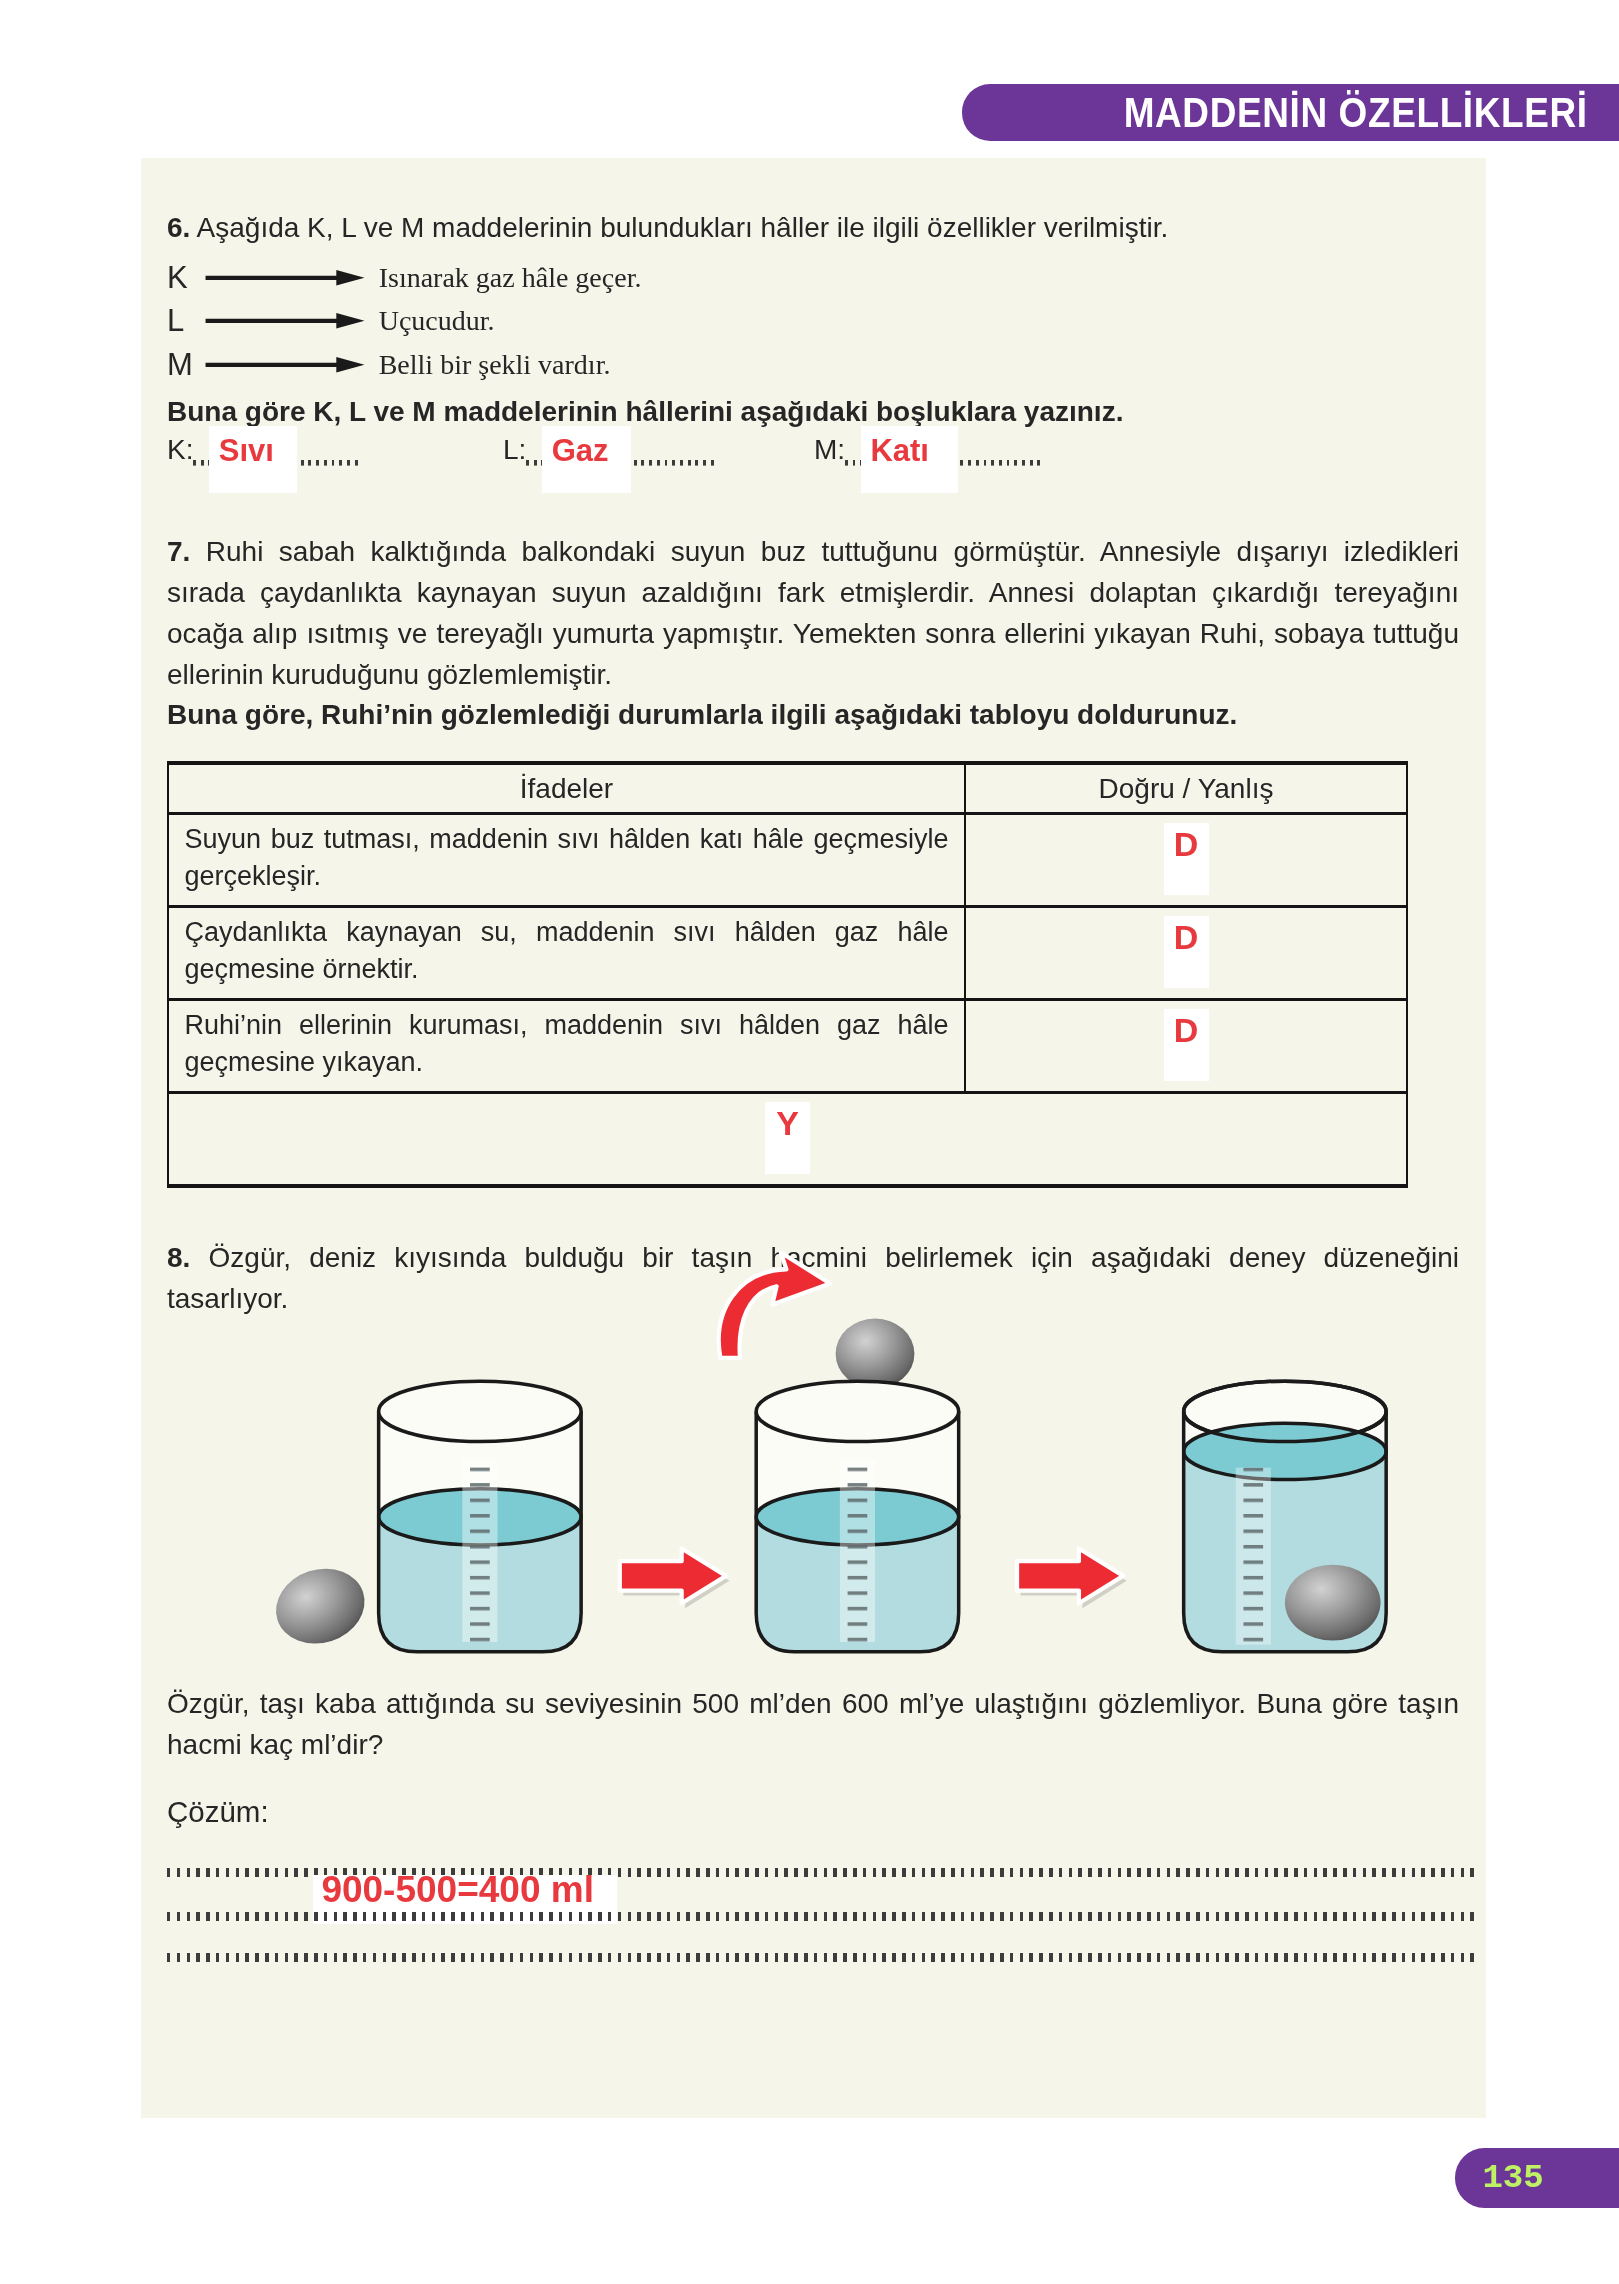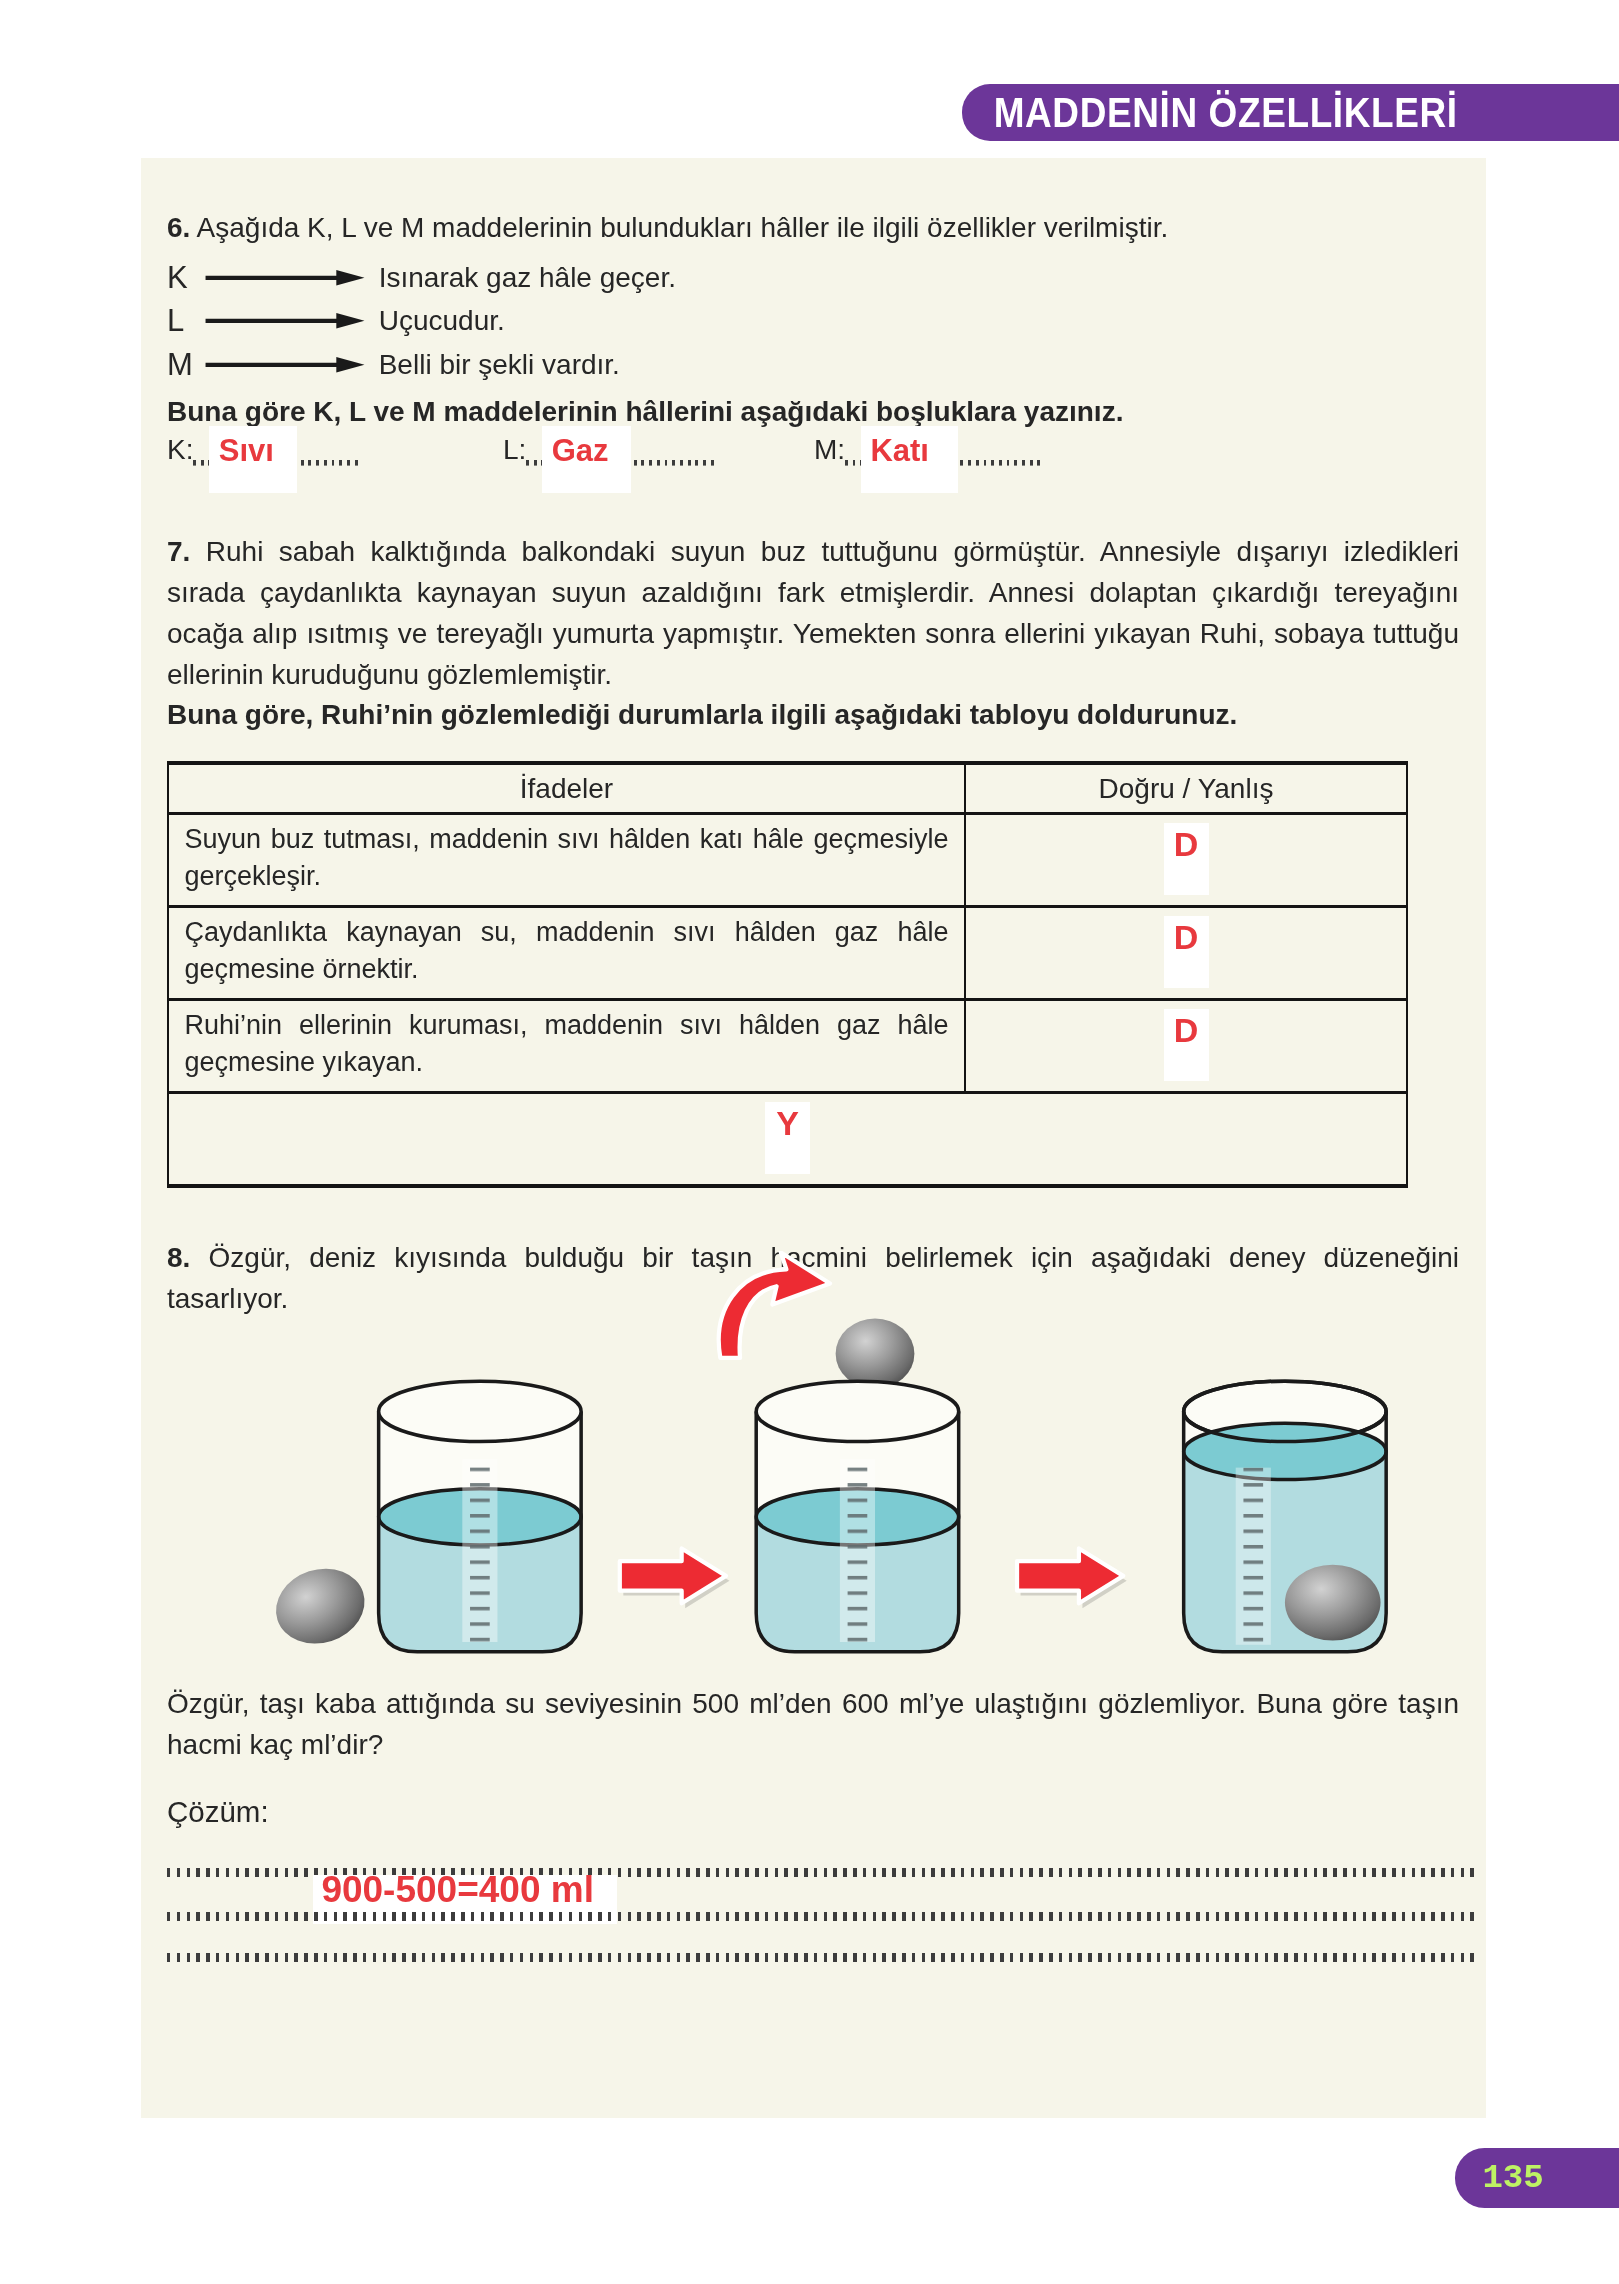--- a/index.html
+++ b/index.html
@@ -6,35 +6,35 @@
     --purple:#6C3699; --red-text:#E8393E; --red-arrow:#ED2B33;
     --beige:#F6F5E9; --ink:#262626; --border:#141414;
     --water-light:#B2DCE0; --water-dark:#7CCBD2;
   }
   html,body{margin:0;padding:0;background:#ffffff;}
   .page{position:relative;width:1620px;height:2284px;background:#ffffff;overflow:hidden;
         font-family:"Liberation Sans",sans-serif;color:var(--ink);}
   
   .banner{position:absolute;left:962px;top:84px;width:657px;height:57px;
           background:var(--purple);border-radius:28px 0 0 28px;
-          display:flex;align-items:center;justify-content:flex-start;}
+          display:flex;align-items:center;justify-content:flex-end;}
   .banner span{color:#ffffff;font-size:42px;font-weight:bold;letter-spacing:0.7px;
                transform:scaleX(0.88);white-space:nowrap;}
   
   .content{position:absolute;left:141px;top:158px;width:1345px;height:1960px;
            background:var(--beige);}
   .para{position:absolute;left:26px;width:1292px;font-size:28px;line-height:41px;
         text-align:justify;color:var(--ink);}
   .para b{font-weight:bold;}
   .bold{font-weight:bold;text-align:left;}
   
   .match-row{position:absolute;left:26px;height:37px;display:flex;align-items:center;}
   .match-letter{font-size:31px;width:37px;}
   .match-arrow{margin:0 12.7px 0 0;}
-  .match-text{font-size:28px;}
+  .match-text{font-size:28px;font-family:Liberation Serif, serif;}
   
   .ans-group{position:absolute;top:276px;display:flex;align-items:flex-end;}
   .ans-label{font-size:28px;line-height:32px;}
   .ans-dots{position:relative;height:32px;
             background:repeating-linear-gradient(90deg,#3c3c3c 0 2.8px,transparent 2.8px 7.7px)
             left bottom/100% 5.6px no-repeat;}
   .ans-patch{position:absolute;left:15.5px;top:-8.4px;height:67px;background:#ffffff;}
   .ans-patch span{display:block;margin:7px 0 0 9.8px;font-size:31px;font-weight:bold;
                   color:var(--red-text);white-space:nowrap;}
   

